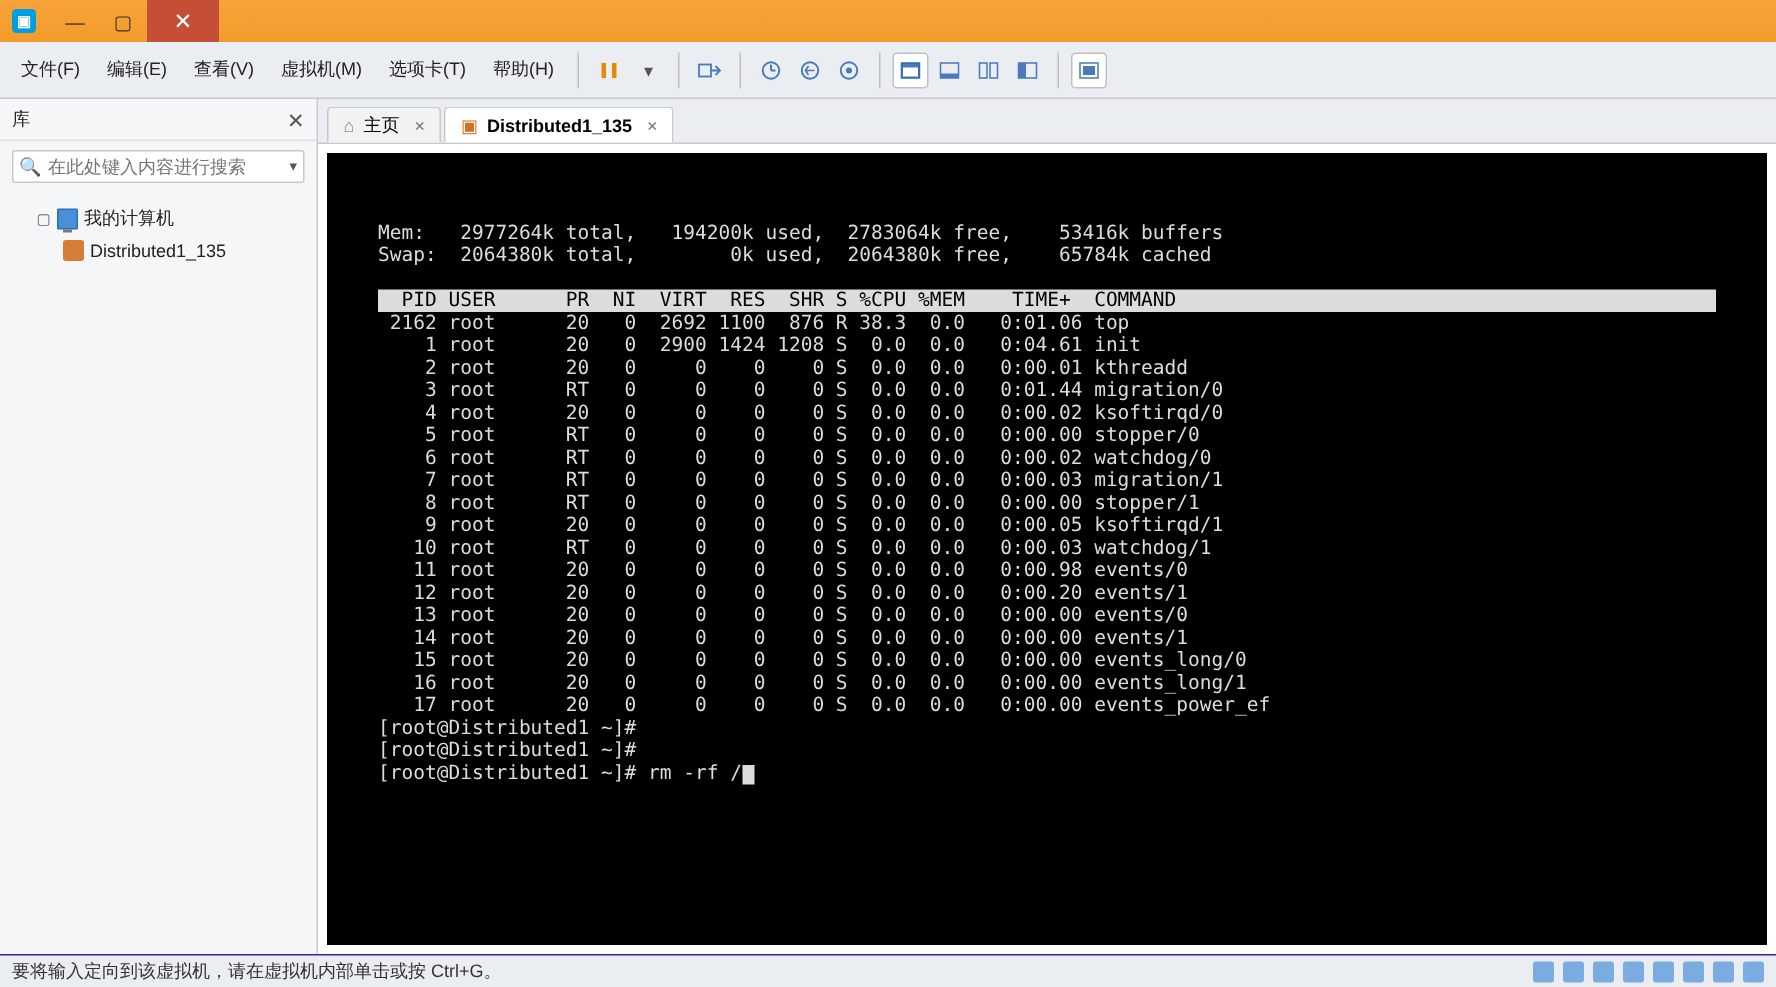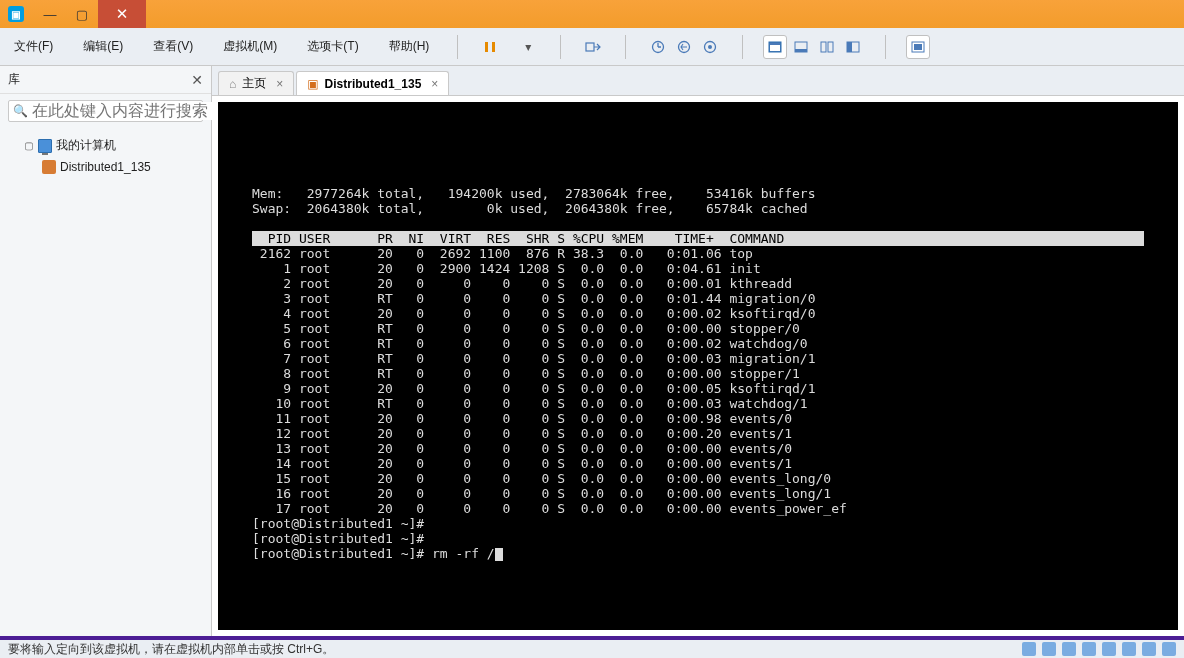--- a/index.html
+++ b/index.html
@@ -7,39 +7,39 @@
 
   
   .titlebar { height: 28px; background: linear-gradient(to bottom, #f8a23a 0%, #f39c2b 100%); display: flex; align-items: center; padding-left: 8px; }
   .titlebar .app-icon { width: 16px; height: 16px; background: #009de0; border-radius: 3px; margin-right: 10px; display: flex; align-items: center; justify-content: center; color: #fff; font-size: 10px; font-weight: bold; }
   .titlebar .title-text { flex: 1; text-align: center; font-size: 13px; color: #333; }
   .titlebar .win-controls { display: flex; height: 100%; }
   .titlebar .win-btn { width: 32px; height: 100%; display: flex; align-items: center; justify-content: center; font-size: 13px; color: #333; }
   .titlebar .win-close { width: 48px; background: #c74e36; color: #fff; font-size: 15px; }
 
   
-  .menubar { height: 38px; background: #eaeef3; border-bottom: 1px solid #c9c9c9; display: flex; align-items: center; padding: 0 6px; gap: 14px; }
+  .menubar { height: 38px; background: #eaeef3; border-bottom: 1px solid #c9c9c9; display: flex; align-items: center; padding: 0 6px; gap: 2px; }
   .menu-item { padding: 4px 8px; font-size: 12px; color: #222; border-radius: 2px; }
   .menu-sep { width: 1px; height: 24px; background: #c0c0c0; margin: 0 6px; }
   .menu-icon { width: 24px; height: 24px; display: inline-flex; align-items: center; justify-content: center; color: #555; border-radius: 3px; }
   .menu-icon.accent { border: 1px solid #c0c0c0; background: #fff; }
   .menu-icon-group { display: flex; gap: 2px; }
 
   
   .body { display: flex; height: calc(100% - 28px - 38px - 22px); }
 
   
   .sidebar { width: 212px; background: #f4f6f8; border-right: 1px solid #c9c9c9; display: flex; flex-direction: column; }
   .sidebar-header { height: 28px; display: flex; align-items: center; padding: 0 8px; border-bottom: 1px solid #e0e0e0; position: relative; }
   .sidebar-header .lib-title { font-weight: normal; color: #222; }
   .sidebar-header .lib-close { position: absolute; right: 8px; font-size: 14px; color: #555; }
   .search-wrap { padding: 6px 8px; }
   .search-box { width: 100%; display: flex; align-items: center; border: 1px solid #c9c9c9; border-radius: 2px; background: #fff; height: 22px; padding: 0 4px; }
   .search-box .s-icon { color: #888; font-size: 12px; margin-right: 4px; }
-  .search-box input { border: none; outline: none; flex: 1; font-size: 16px; color: #b91c1c; }
+  .search-box input { border: none; outline: none; flex: 1; font-size: 12px; color: #b91c1c; }
   .search-box .s-drop { color: #555; font-size: 10px; }
   .tree { padding: 6px 4px; }
   .tree-row { display: flex; align-items: center; padding: 3px 4px; gap: 4px; color: #222; }
   .tree-row.indent1 { padding-left: 20px; }
   .tree-row.indent2 { padding-left: 38px; }
   .tree-toggle { width: 10px; text-align: center; font-size: 10px; color: #666; }
   .tree-ic { width: 14px; height: 14px; display: inline-block; }
   .ic-monitor { background: #4a90d9; border: 1px solid #2c6eaf; border-radius: 1px; position: relative; }
   .ic-monitor::after { content: ""; position: absolute; bottom: -3px; left: 3px; right: 3px; height: 2px; background: #777; }
   .ic-vm { background: #d46f1e; border-radius: 2px; opacity: .9; }
@@ -50,28 +50,28 @@
   .tabs { height: 30px; background: #eaeef3; border-bottom: 1px solid #c9c9c9; display: flex; align-items: flex-end; padding-left: 6px; gap: 2px; }
   .tab { height: 24px; display: flex; align-items: center; gap: 6px; padding: 0 10px; border: 1px solid #c9c9c9; border-bottom: none; border-radius: 3px 3px 0 0; background: #f2f2f2; font-size: 12px; }
   .tab .tab-ic { font-size: 12px; }
   .tab.home .tab-ic { color: #888; }
   .tab.vm .tab-ic { color: #d46f1e; }
   .tab.active { background: #fff; }
   .tab .tab-close { color: #777; font-size: 12px; margin-left: 4px; }
   .tab.vm.active .lbl { font-weight: bold; }
 
   .vm-area { flex: 1; background: #fff; padding: 6px; }
-  .vm-inner { width: 100%; height: 100%; background: #000; color: #dcdcdc; font-family: "Consolas", "DejaVu Sans Mono", monospace; font-size: 13px; line-height: 15px; padding: 84px 34px 10px 34px; white-space: pre; overflow: hidden; }
+  .vm-inner { width: 100%; height: 100%; background: #000; color: #dcdcdc; font-family: "Consolas", "DejaVu Sans Mono", monospace; font-size: 13px; line-height: 15px; padding: 46px 34px 10px 34px; white-space: pre; overflow: hidden; }
 
   .hdr-line { background: #000; color: #dcdcdc; }
   .hdr-row { background: #dcdcdc; color: #000; display: inline-block; width: 100%; }
   .cursor { background: #dcdcdc; color: #000; display: inline-block; width: 8px; height: 13px; vertical-align: text-bottom; }
 
   
-  .statusbar { height: 22px; background: #eaeef3; border-top: 4px solid #4c1d95; display: flex; align-items: center; padding: 0 8px; font-size: 12px; color: #333; position: relative; }
+  .statusbar { height: 22px; background: #eaeef3; border-top: 1px solid #4c1d95; display: flex; align-items: center; padding: 0 8px; font-size: 12px; color: #333; position: relative; }
   .statusbar .status-icons { position: absolute; right: 8px; display: flex; gap: 6px; align-items: center; }
   .status-ic { width: 14px; height: 14px; background: #4a90d9; border-radius: 2px; opacity: .7; }
 
   svg { display: block; }
 </style>
 </head>
 <body>
 
 <div class="titlebar">
   <div class="app-icon">▣</div>

